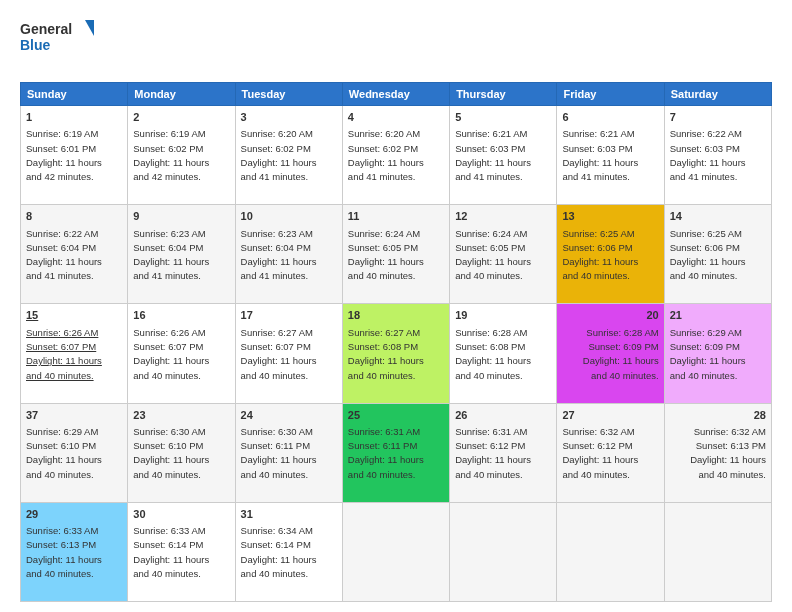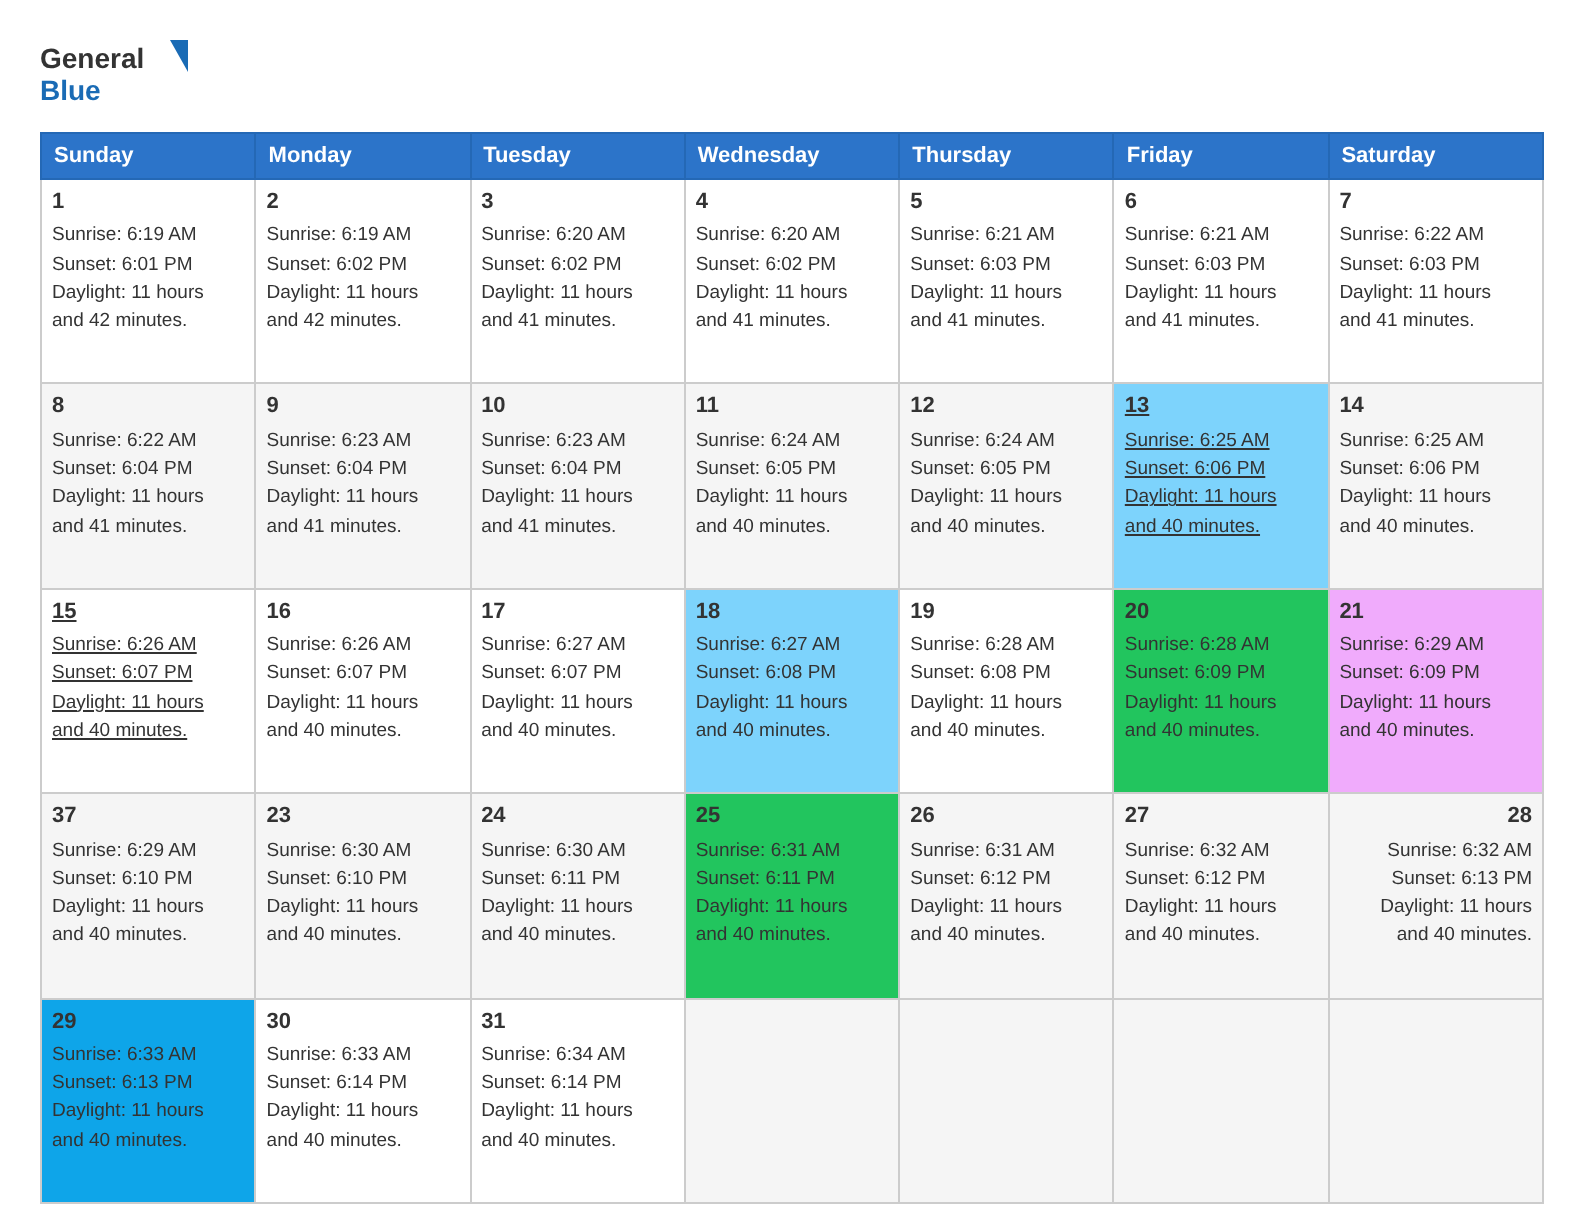--- a/index.html
+++ b/index.html
@@ -14,21 +14,21 @@
       width: 792px;
       height: 612px;
       padding: 18px 20px 10px 20px;
       display: flex;
       flex-direction: column;
     }
     .header {
       display: flex;
       justify-content: space-between;
       align-items: flex-start;
-      margin-bottom: 8px;
+      margin-bottom: 24px;
     }
     .logo {
       display: flex;
       align-items: center;
       gap: 4px;
     }
     .title-block {
       text-align: right;
     }
     .month-title {
@@ -162,21 +162,21 @@
           <span class="day-info">Sunrise: 6:23 AM<br>Sunset: 6:04 PM<br>Daylight: 11 hours and&nbsp;41 minutes.</span>
         </td>
           <td style="background: rgb(245, 245, 245);">
           <span class="day-number">11</span>
           <span class="day-info">Sunrise: 6:24 AM<br>Sunset: 6:05 PM<br>Daylight: 11 hours and&nbsp;40 minutes.</span>
         </td>
           <td style="background: rgb(245, 245, 245);">
           <span class="day-number">12</span>
           <span class="day-info">Sunrise: 6:24 AM<br>Sunset: 6:05 PM<br>Daylight: 11 hours and&nbsp;40 minutes.</span>
         </td>
-          <td style="background: #7dd3fc; text-decoration: underline;">
+          <td style="background: #eab308;">
           <span class="day-number">13</span>
           <span class="day-info">Sunrise: 6:25 AM<br>Sunset: 6:06 PM<br>Daylight: 11 hours and&nbsp;40 minutes.</span>
         </td>
           <td style="background: rgb(245, 245, 245);">
           <span class="day-number">14</span>
           <span class="day-info">Sunrise: 6:25 AM<br>Sunset: 6:06 PM<br>Daylight: 11 hours and&nbsp;40 minutes.</span>
         </td>
         </tr>
         <tr>
           <td style="background: rgb(255, 255, 255); text-decoration: underline;">
@@ -184,29 +184,29 @@
           <span class="day-info">Sunrise: 6:26 AM<br>Sunset: 6:07 PM<br>Daylight: 11 hours and&nbsp;40 minutes.</span>
         </td>
           <td style="background: rgb(255, 255, 255);">
           <span class="day-number">16</span>
           <span class="day-info">Sunrise: 6:26 AM<br>Sunset: 6:07 PM<br>Daylight: 11 hours and&nbsp;40 minutes.</span>
         </td>
           <td style="background: rgb(255, 255, 255);">
           <span class="day-number">17</span>
           <span class="day-info">Sunrise: 6:27 AM<br>Sunset: 6:07 PM<br>Daylight: 11 hours and&nbsp;40 minutes.</span>
         </td>
-          <td style="background: #7dd3fc;">
+          <td style="background: #bef264;">
           <span class="day-number">18</span>
           <span class="day-info">Sunrise: 6:27 AM<br>Sunset: 6:08 PM<br>Daylight: 11 hours and&nbsp;40 minutes.</span>
         </td>
           <td style="background: rgb(255, 255, 255);">
           <span class="day-number">19</span>
           <span class="day-info">Sunrise: 6:28 AM<br>Sunset: 6:08 PM<br>Daylight: 11 hours and&nbsp;40 minutes.</span>
         </td>
-          <td style="background: #22c55e;">
+          <td style="background: #d946ef; text-align: right;">
           <span class="day-number">20</span>
           <span class="day-info">Sunrise: 6:28 AM<br>Sunset: 6:09 PM<br>Daylight: 11 hours and&nbsp;40 minutes.</span>
         </td>
           <td style="background: #f0abfc;">
           <span class="day-number">21</span>
           <span class="day-info">Sunrise: 6:29 AM<br>Sunset: 6:09 PM<br>Daylight: 11 hours and&nbsp;40 minutes.</span>
         </td>
         </tr>
         <tr>
           <td style="background: rgb(245, 245, 245);">
@@ -232,21 +232,21 @@
           <td style="background: rgb(245, 245, 245);">
           <span class="day-number">27</span>
           <span class="day-info">Sunrise: 6:32 AM<br>Sunset: 6:12 PM<br>Daylight: 11 hours and&nbsp;40 minutes.</span>
         </td>
           <td style="background: rgb(245, 245, 245); text-align: right;">
           <span class="day-number">28</span>
           <span class="day-info">Sunrise: 6:32 AM<br>Sunset: 6:13 PM<br>Daylight: 11 hours and&nbsp;40 minutes.</span>
         </td>
         </tr>
         <tr>
-          <td style="background: #0ea5e9;">
+          <td style="background: #7dd3fc;">
           <span class="day-number">29</span>
           <span class="day-info">Sunrise: 6:33 AM<br>Sunset: 6:13 PM<br>Daylight: 11 hours and&nbsp;40 minutes.</span>
         </td>
           <td style="background: rgb(255, 255, 255);">
           <span class="day-number">30</span>
           <span class="day-info">Sunrise: 6:33 AM<br>Sunset: 6:14 PM<br>Daylight: 11 hours and&nbsp;40 minutes.</span>
         </td>
           <td style="background: rgb(255, 255, 255);">
           <span class="day-number">31</span>
           <span class="day-info">Sunrise: 6:34 AM<br>Sunset: 6:14 PM<br>Daylight: 11 hours and&nbsp;40 minutes.</span>

